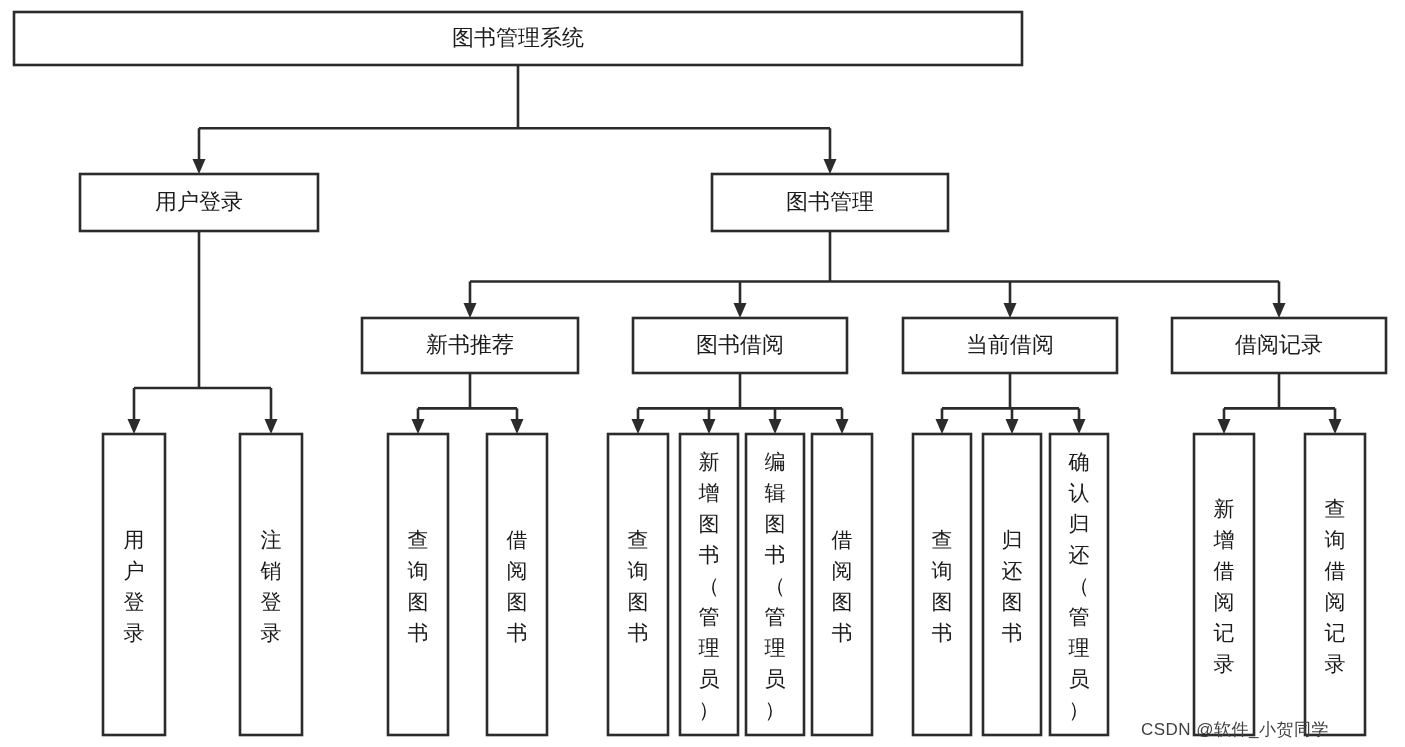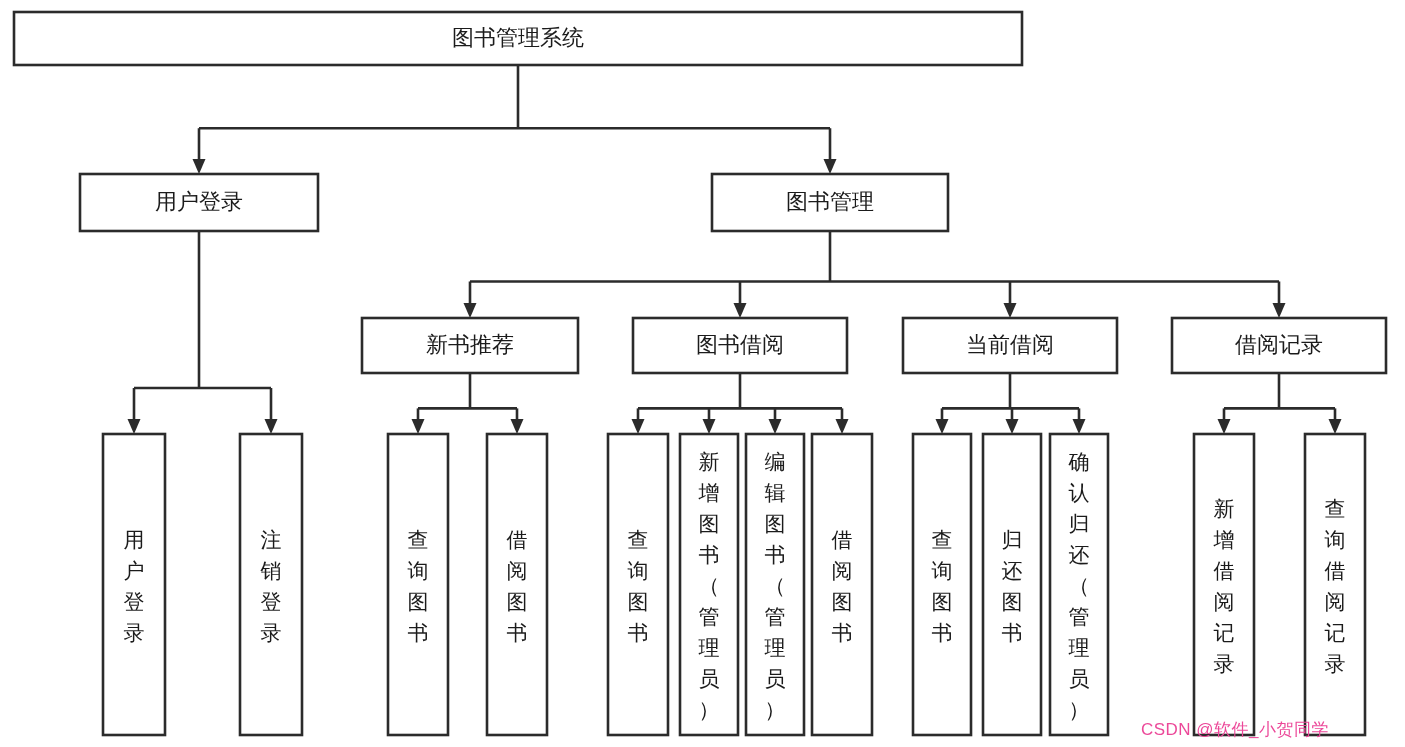--- a/index.html
+++ b/index.html
@@ -53,21 +53,21 @@
     font-size: 21px;
     fill: #1b1b1b;
     text-anchor: middle;
   }
   .watermark {
     position: absolute;
     right: 14px;
     bottom: 6px;
     font-family: "Liberation Sans", "DejaVu Sans", sans-serif;
     font-size: 17px;
-    color: #ec4899;
+    color: #404040;
     white-space: nowrap;
     letter-spacing: 0.5px;
   }
 </style>
 </head>
 <body>
 
 <div id="diagram-root">
   <svg class="flow" viewBox="0 0 1405 747">
     <g id="edge-layer">

